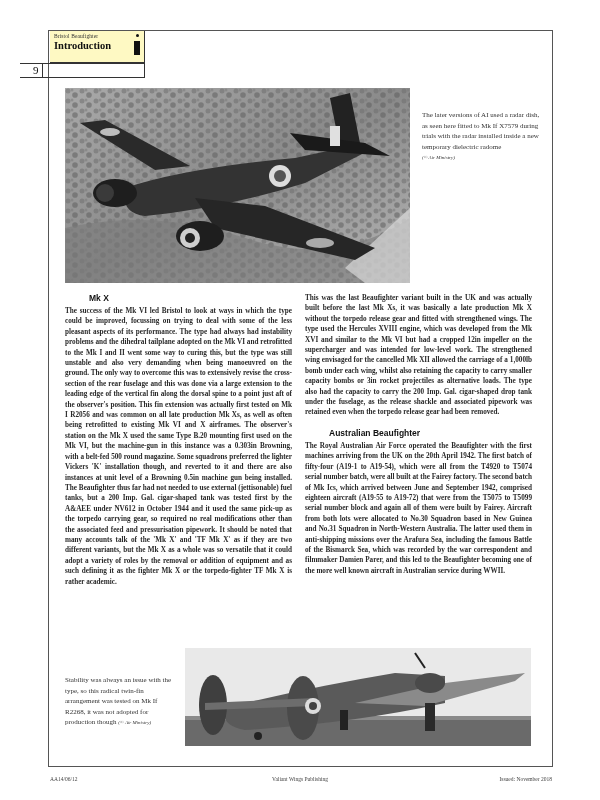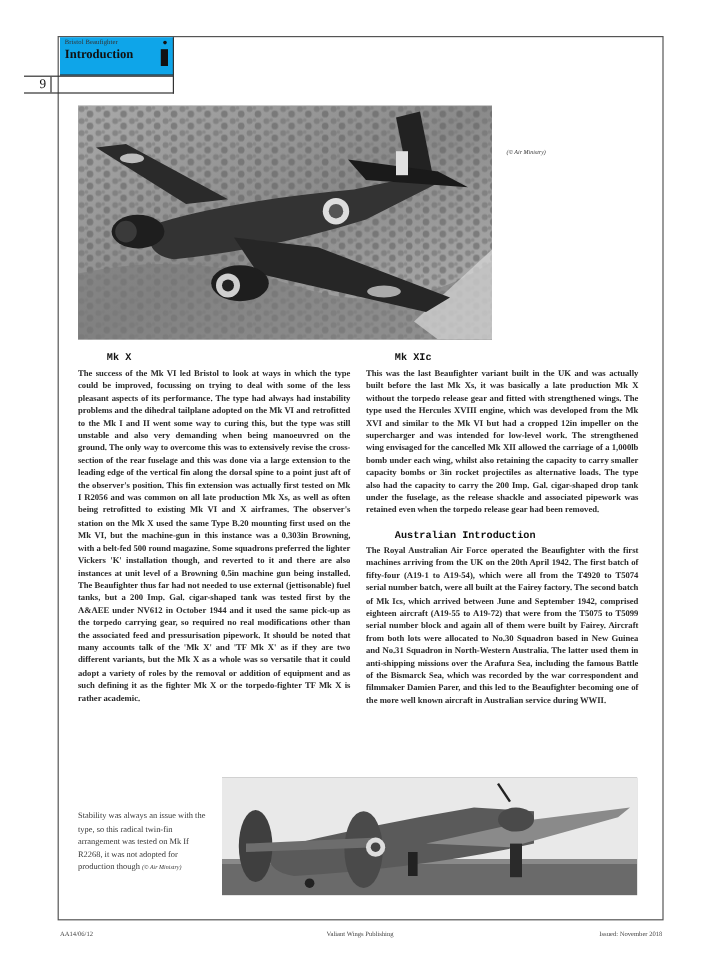--- a/index.html
+++ b/index.html
@@ -8,21 +8,21 @@
       background: #ffffff; color: #222;
       font-family: "Liberation Serif", "DejaVu Serif", serif;
     }
     .frame {
       position: absolute; left: 48px; top: 30px; width: 505px; height: 737px;
       border: 1.5px solid #555; box-sizing: border-box;
     }
     .header-box {
       position: absolute; left: 50px; top: 31px; width: 95px; height: 32px;
       border-right: 1.2px solid #333; border-bottom: 1.2px solid #333;
-      box-sizing: border-box; background: #0ea5e9;
+      box-sizing: border-box; background: #fef9c3;
     }
     .header-series {
       position: absolute; left: 4px; top: 2px; font-size: 5.5px; letter-spacing: 0.1px; color: #333;
     }
     .header-title {
       position: absolute; left: 4px; top: 9px; font-size: 10.5px; font-weight: bold; color: #111;
     }
     .info-icon {
       position: absolute; right: 4px; top: 3px; width: 6px; height: 23px;
     }
@@ -47,21 +47,21 @@
     }
     .caption .credit { font-style: italic; font-size: 5px; }
     .caption-top { left: 422px; top: 110px; width: 118px; }
     .caption-bottom { left: 65px; top: 675px; width: 108px; }
     .col {
       position: absolute; font-size: 7.2px; line-height: 10.4px; color: #2a2a2a; text-align: justify;
     }
     .col-left { left: 65px; top: 293px; width: 227px; }
     .col-right { left: 305px; top: 293px; width: 227px; }
     .col h2 {
-      font-family: Liberation Mono, monospace;
+      font-family: Liberation Sans, sans-serif;
       font-size: 8.5px; font-weight: bold; margin: 0 0 2px 0; color: #111; line-height: 11px; padding-left: 24px;
     }
     .col p { margin: 0 0 10px 0; font-weight: bold; }
     .footer {
       position: absolute; top: 776px; font-size: 5.5px; color: #444;
     }
     .footer-left { left: 50px; }
     .footer-center { left: 0; width: 600px; text-align: center; }
     .footer-right { right: 48px; }
   </style>
@@ -118,33 +118,33 @@
     <circle cx="125" cy="150" r="10" fill="#cfcfcf"></circle>
     <circle cx="125" cy="150" r="5" fill="#222"></circle>
 
     <path d="M265 10 L285 5 L295 55 L275 60Z" fill="#222"></path>
     <path d="M225 45 L300 55 L325 68 L240 62Z" fill="#1a1a1a"></path>
     <rect x="265" y="38" width="10" height="20" fill="#e0e0e0"></rect>
   </svg>
 </div>
 
 <div class="caption caption-top">
+  <span>The later versions of AI used a radar dish, as seen here fitted to Mk If X7579 during trials with the radar installed inside a new temporary dielectric radome</span>
   <br>
   <span class="credit">(© Air Ministry)</span>
 </div>
 
 <div class="col col-left">
   <h2>Mk X</h2>
   <p>The success of the Mk VI led Bristol to look at ways in which the type could be improved, focussing on trying to deal with some of the less pleasant aspects of its performance. The type had always had instability problems and the dihedral tailplane adopted on the Mk VI and retrofitted to the Mk I and II went some way to curing this, but the type was still unstable and also very demanding when being manoeuvred on the ground. The only way to overcome this was to extensively revise the cross-section of the rear fuselage and this was done via a large extension to the leading edge of the vertical fin along the dorsal spine to a point just aft of the observer's position. This fin extension was actually first tested on Mk I R2056 and was common on all late production Mk Xs, as well as often being retrofitted to existing Mk VI and X airframes. The observer's station on the Mk X used the same Type B.20 mounting first used on the Mk VI, but the machine-gun in this instance was a 0.303in Browning, with a belt-fed 500 round magazine. Some squadrons preferred the lighter Vickers 'K' installation though, and reverted to it and there are also instances at unit level of a Browning 0.5in machine gun being installed. The Beaufighter thus far had not needed to use external (jettisonable) fuel tanks, but a 200 Imp. Gal. cigar-shaped tank was tested first by the A&amp;AEE under NV612 in October 1944 and it used the same pick-up as the torpedo carrying gear, so required no real modifications other than the associated feed and pressurisation pipework. It should be noted that many accounts talk of the 'Mk X' and 'TF Mk X' as if they are two different variants, but the Mk X as a whole was so versatile that it could adopt a variety of roles by the removal or addition of equipment and as such defining it as the fighter Mk X or the torpedo-fighter TF Mk X is rather academic.</p>
 </div>
 
 <div class="col col-right">
-  <h2>Mk XIc</h2>
   <p>This was the last Beaufighter variant built in the UK and was actually built before the last Mk Xs, it was basically a late production Mk X without the torpedo release gear and fitted with strengthened wings. The type used the Hercules XVIII engine, which was developed from the Mk XVI and similar to the Mk VI but had a cropped 12in impeller on the supercharger and was intended for low-level work. The strengthened wing envisaged for the cancelled Mk XII allowed the carriage of a 1,000lb bomb under each wing, whilst also retaining the capacity to carry smaller capacity bombs or 3in rocket projectiles as alternative loads. The type also had the capacity to carry the 200 Imp. Gal. cigar-shaped drop tank under the fuselage, as the release shackle and associated pipework was retained even when the torpedo release gear had been removed.</p>
-  <h2>Australian Introduction</h2>
+  <h2>Australian Beaufighter</h2>
   <p>The Royal Australian Air Force operated the Beaufighter with the first machines arriving from the UK on the 20th April 1942. The first batch of fifty-four (A19-1 to A19-54), which were all from the T4920 to T5074 serial number batch, were all built at the Fairey factory. The second batch of Mk Ics, which arrived between June and September 1942, comprised eighteen aircraft (A19-55 to A19-72) that were from the T5075 to T5099 serial number block and again all of them were built by Fairey. Aircraft from both lots were allocated to No.30 Squadron based in New Guinea and No.31 Squadron in North-Western Australia. The latter used them in anti-shipping missions over the Arafura Sea, including the famous Battle of the Bismarck Sea, which was recorded by the war correspondent and filmmaker Damien Parer, and this led to the Beaufighter becoming one of the more well known aircraft in Australian service during WWII.</p>
 </div>
 
 <div class="caption caption-bottom">
   <span>Stability was always an issue with the type, so this radical twin-fin arrangement was tested on Mk If R2268, it was not adopted for production though</span>
   <span class="credit">(© Air Ministry)</span>
 </div>
 
 <div class="photo photo-bottom">
   <svg width="346" height="98" viewBox="0 0 346 98">

